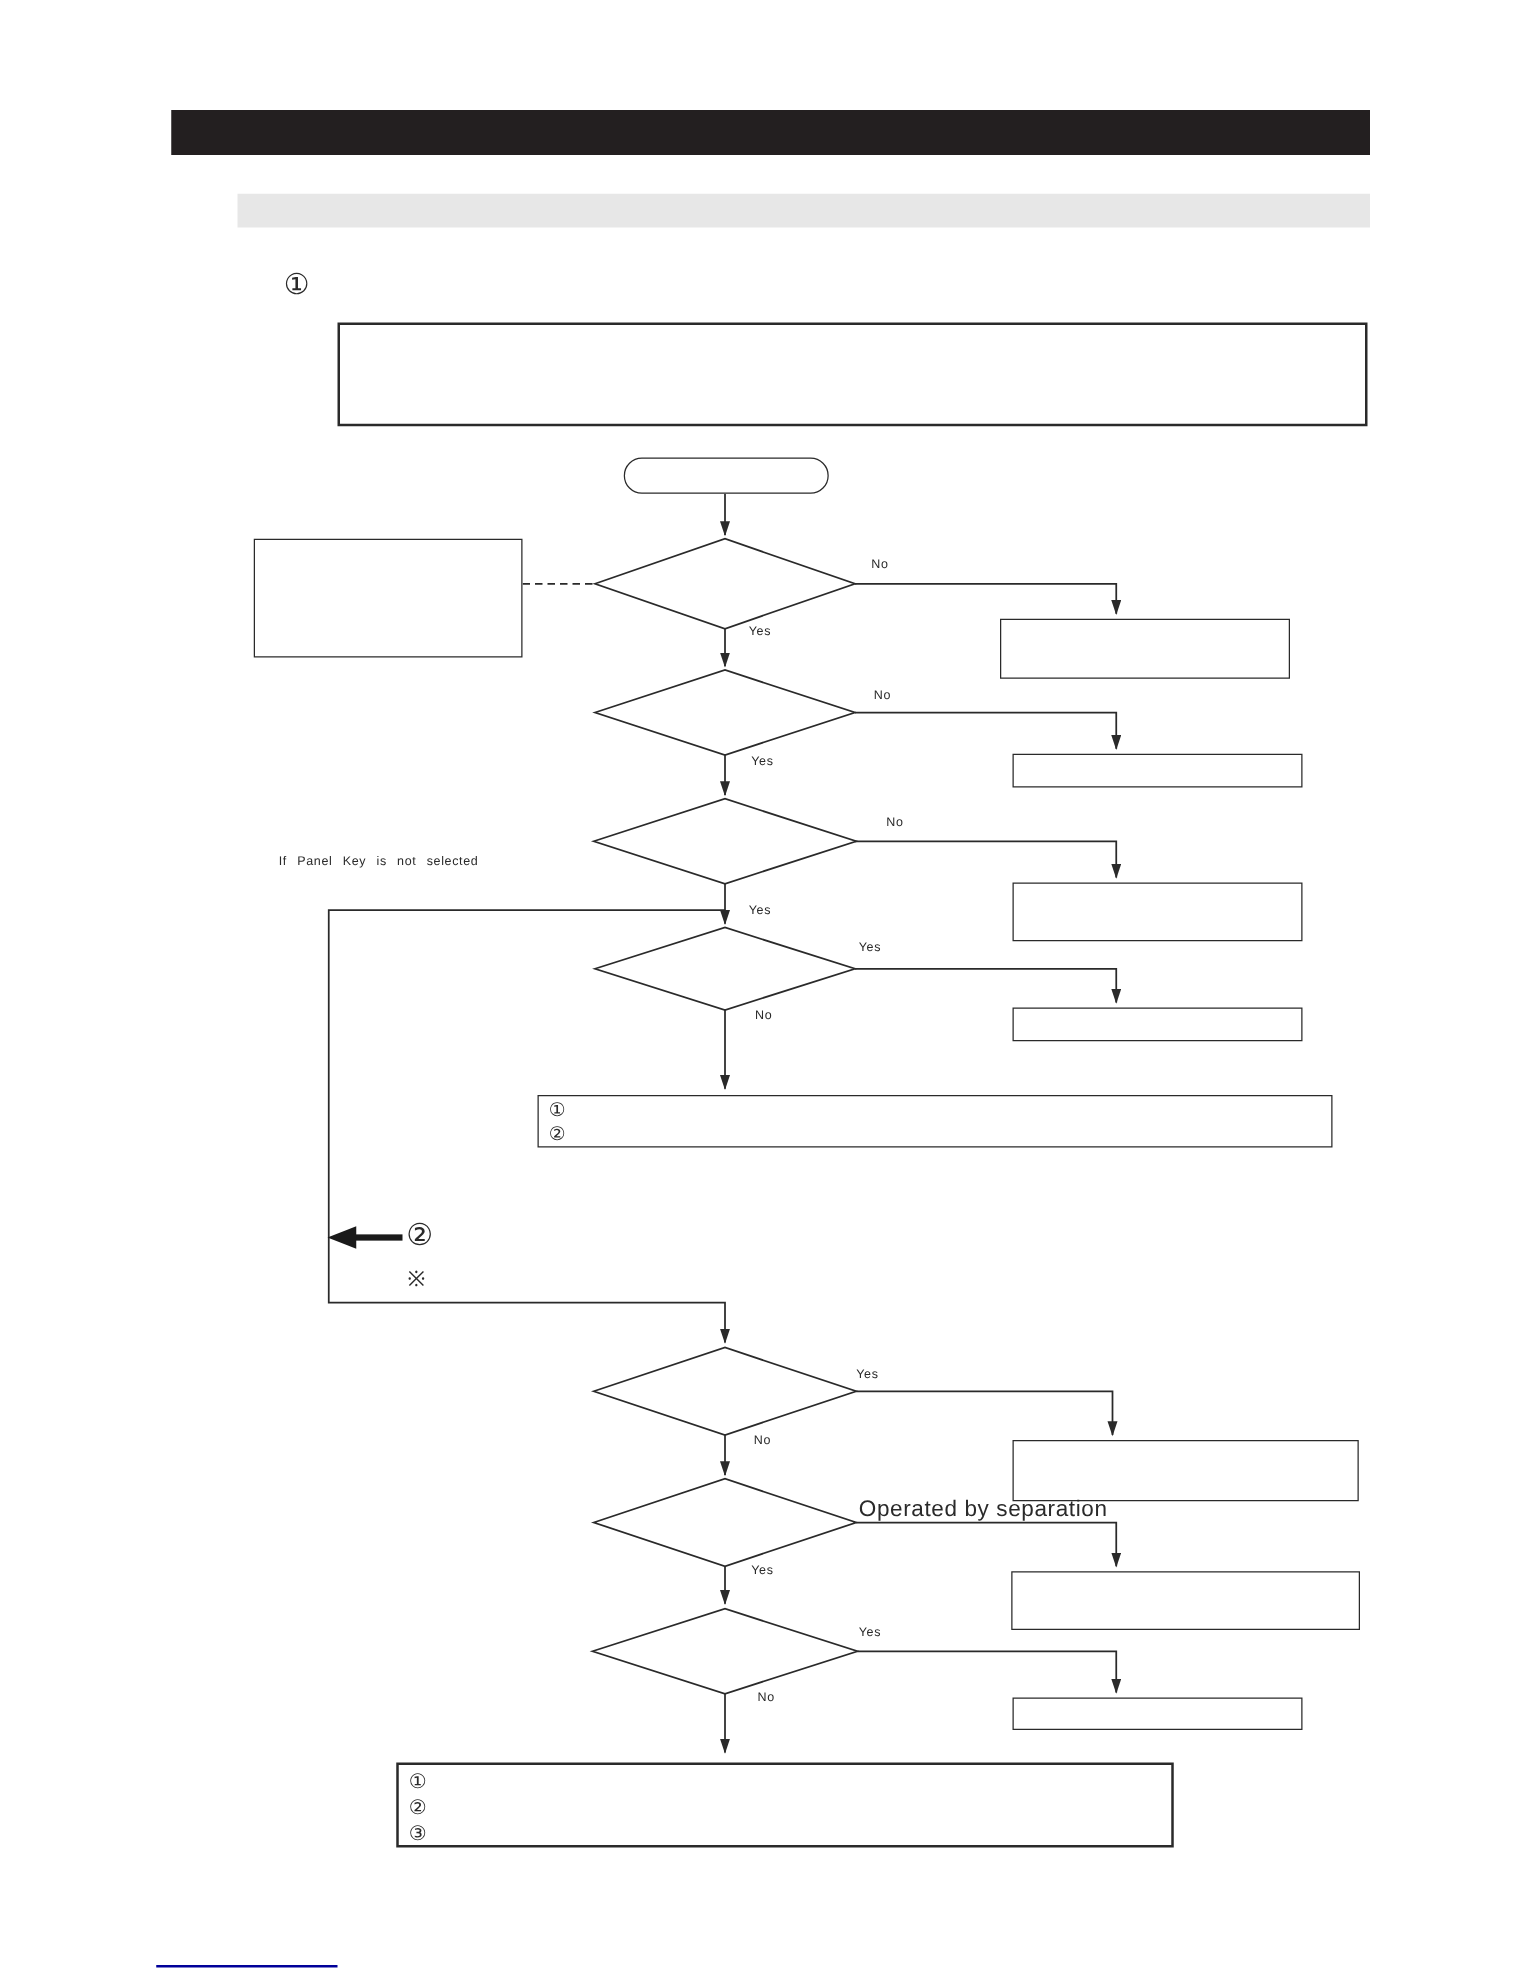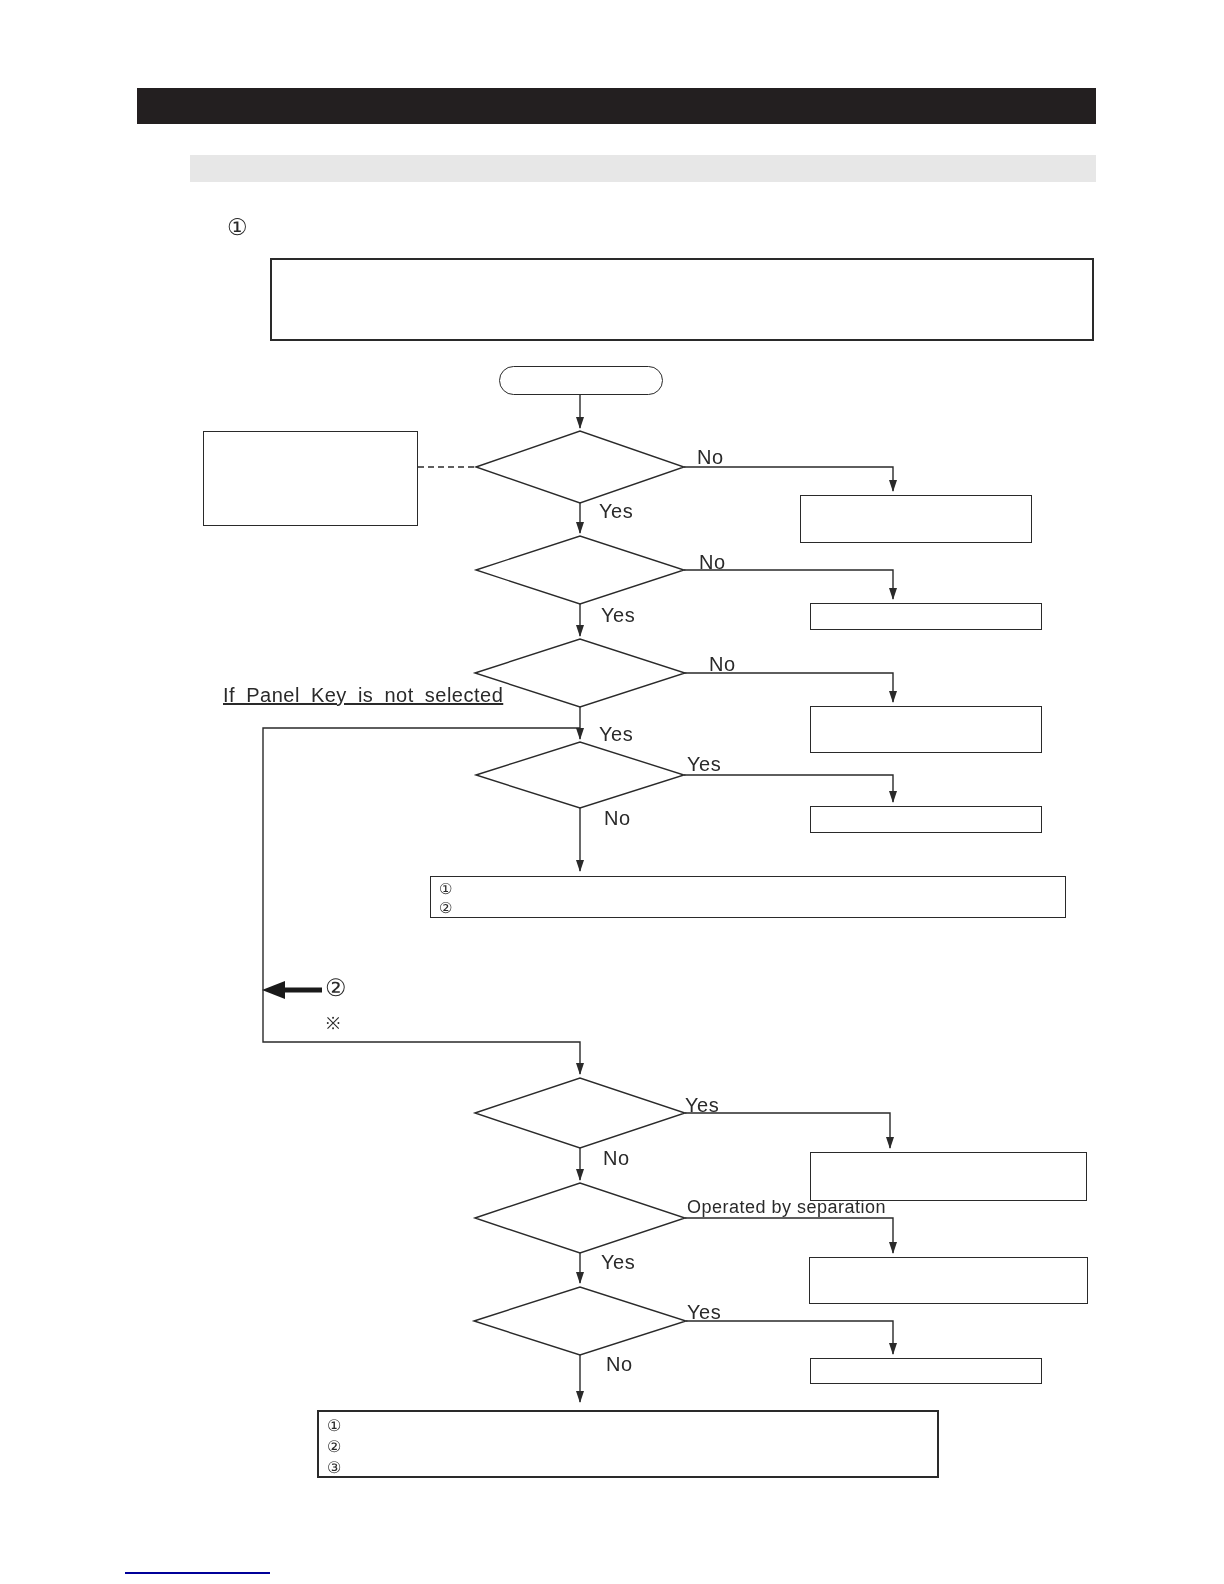--- a/index.html
+++ b/index.html
@@ -46,26 +46,26 @@
   #action-4 { left: 810px; top: 806px;  width: 232px; height: 27px; }
   #action-5 { left: 810px; top: 1152px; width: 277px; height: 49px; }
   #action-6 { left: 809px; top: 1257px; width: 279px; height: 47px; }
   #action-7 { left: 810px; top: 1358px; width: 232px; height: 26px; }
   #mid-note-box   { left: 430px; top: 876px;  width: 636px; height: 42px; padding: 2px 8px; }
   #final-note-box { left: 317px; top: 1410px; width: 622px; height: 68px; padding: 3px 8px; }
   .note-line { display: block; font-size: 15px; line-height: 19px; color: #2a2a2a; }
   #final-note-box .note-line { font-size: 16px; line-height: 21px; }
   .lbl {
     position: absolute;
-    font-size: 20px;
+    font-size: 10px;
     color: #2a2a2a;
     letter-spacing: 0.5px;
     white-space: nowrap;
   }
-  .lbl-wide { word-spacing: 5px; text-decoration: underline; }
+  .lbl-wide { word-spacing: 5px; }
   .marker-circled { position: absolute; color: #2a2a2a; }
   #marker-sec-1 { left: 227px; top: 214px; font-size: 23px; }
   #marker-goto-2 { left: 325px; top: 974px; font-size: 24px; }
   #marker-ref { left: 326px; top: 1011px; font-size: 17px; }
   #link-underline {
     left: 125px; top: 1572px; width: 145px; height: 2px;
     background: #000099;
   }
 </style>
 </head>

